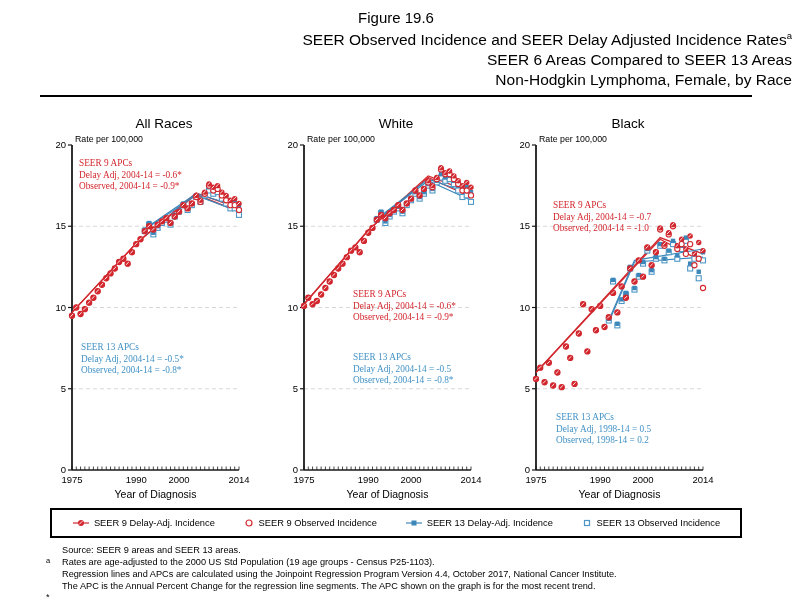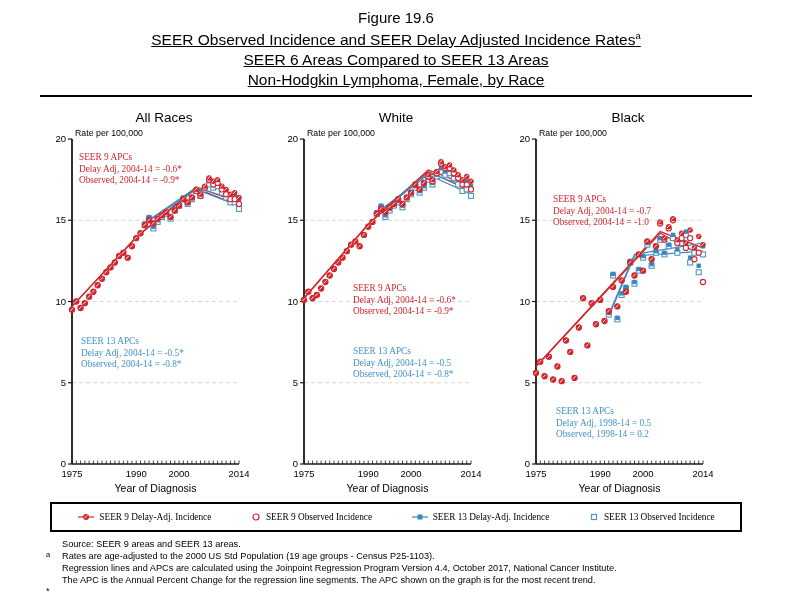--- a/index.html
+++ b/index.html
@@ -1,27 +1,27 @@
 <!DOCTYPE html>
 <html><head>
 <meta charset="utf-8">
 <style>
   html,body{margin:0;padding:0;background:#fff;}
   body{width:792px;height:612px;overflow:hidden;font-family:"Liberation Sans",sans-serif;color:#000;}
   .figure-label{text-align:center;font-size:15px;padding-top:9px;}
-  .main-title{text-align:center;font-size:15.5px;line-height:20px;text-decoration:underline;}
+  .main-title{text-align:right;font-size:15.5px;line-height:20px;}
   .main-title sup{font-size:9.5px;}
   .title-rule{border:none;border-top:2px solid #000;margin:5px 40px 0 40px;}
-  .charts-row{display:flex;justify-content:center;margin-top:12px;}
+  .charts-row{display:flex;justify-content:center;margin-top:18px;}
   .panel{width:232px;position:relative;}
   .panel-title{text-align:center;font-size:13.5px;height:17px;padding-top:1px;}
   .chart-svg{display:block;}
   .apc{position:absolute;font-size:9.3px;line-height:11.5px;white-space:nowrap;font-family:Liberation Serif, serif;}
   .legend-box{width:676px;margin:3px auto 0 auto;border:2px solid #000;height:26px;
-    display:flex;align-items:center;justify-content:space-around;padding:0 6px;font-family:Liberation Serif, serif;}
+    display:flex;align-items:center;justify-content:space-around;padding:0 6px;}
   .legend-item{display:flex;align-items:center;font-size:9.3px;gap:4px;}
   .footnotes{margin:7px 4px 0 46px;font-size:9.2px;line-height:11.8px;}
   .note{display:flex;}
   .note .mark{width:16px;flex:0 0 16px;}
   .note .mark.sup{font-size:7.5px;position:relative;top:-2px;}
 </style>
 </head>
 <body>
 
 <div class="figure-label">Figure 19.6</div>

